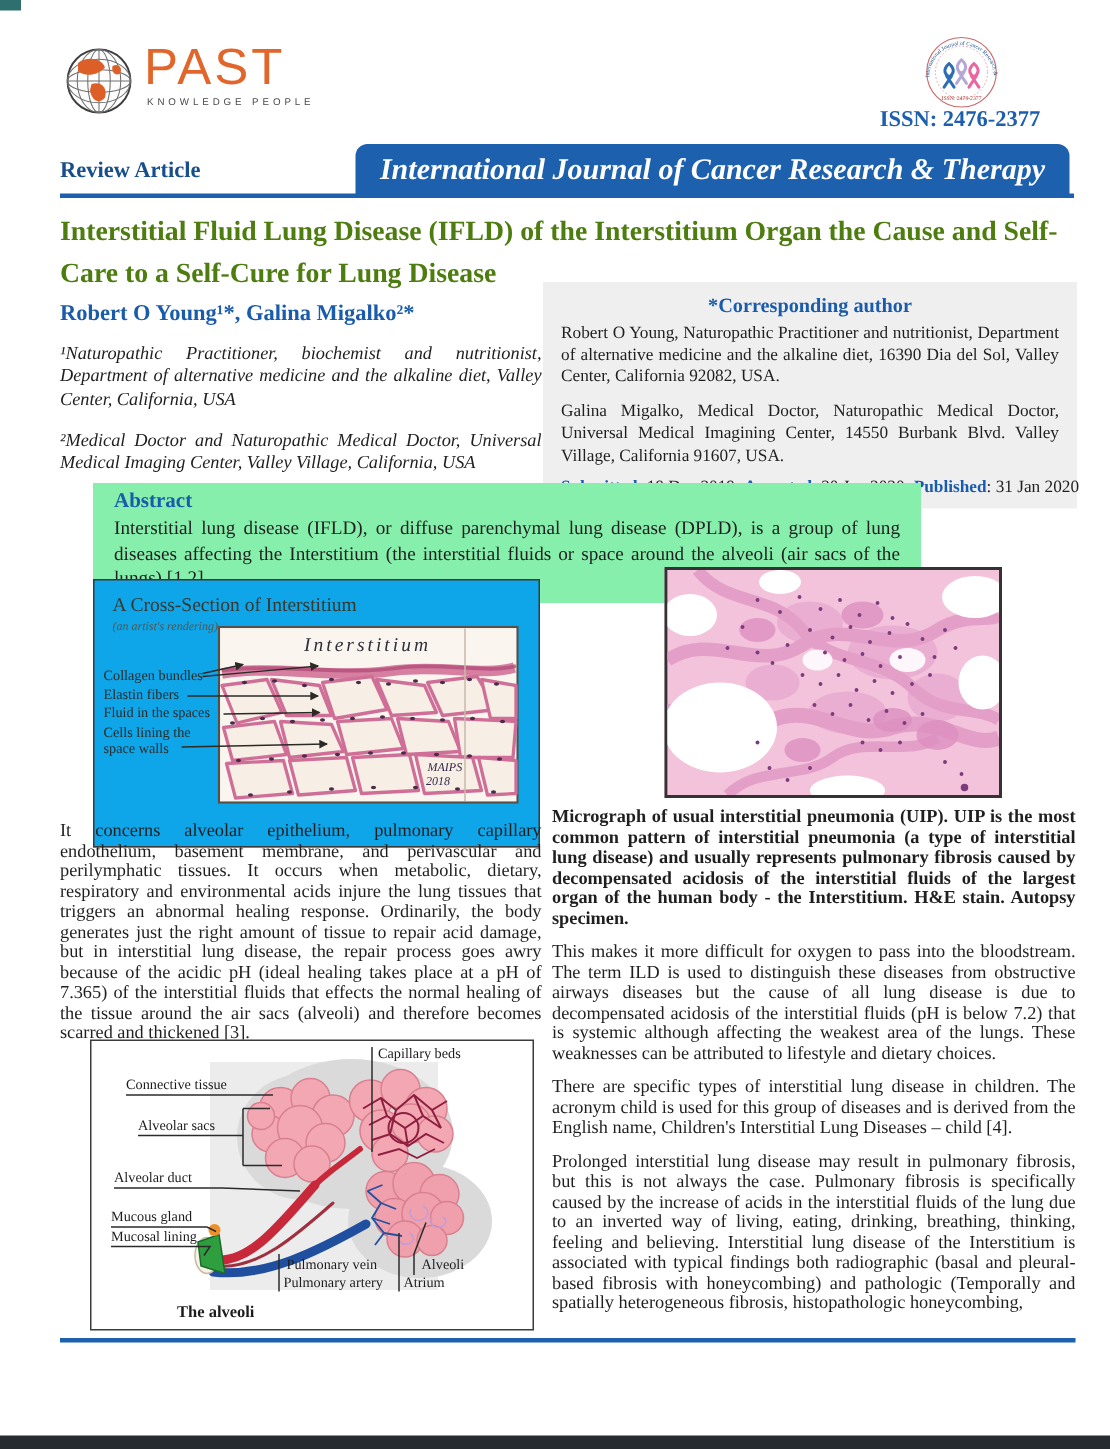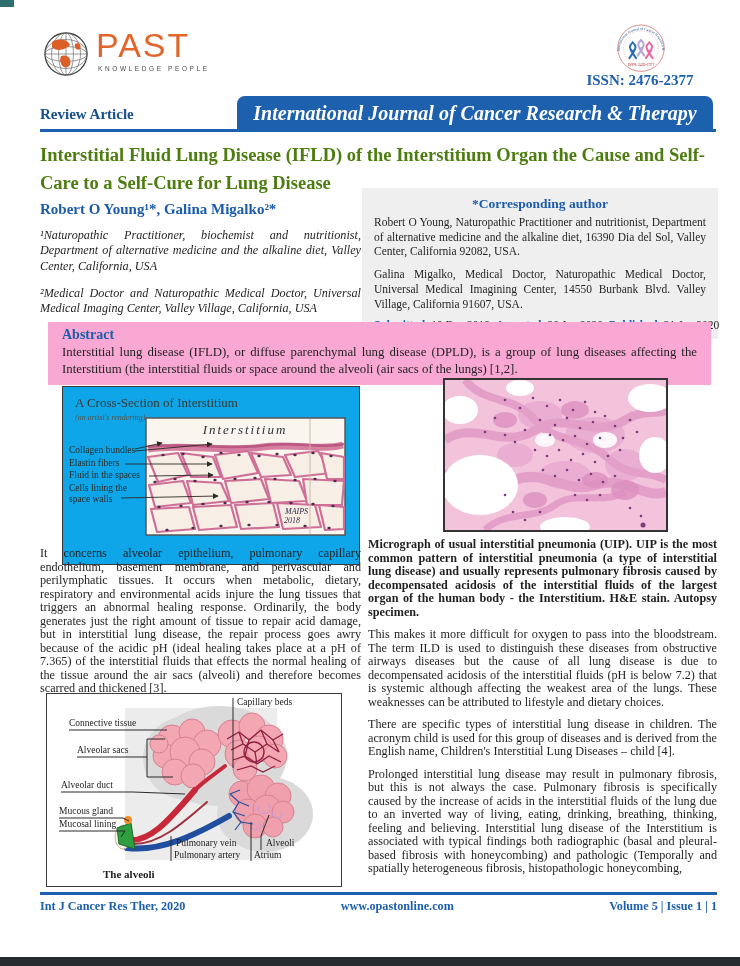--- a/index.html
+++ b/index.html
@@ -26,28 +26,28 @@
   .authors{left:40px;top:201px;font-size:15px;font-weight:bold;color:#1a5cab;}
   .affil{left:40px;width:321px;font-style:italic;font-size:12.2px;line-height:1.25;text-align:justify;}
   .affil1{top:228px;}
   .affil2{top:286px;}
   .corr-box{left:362px;top:188px;width:356px;background:#f0efef;padding:8px 12px;box-sizing:border-box;}
   .corr-head{font-size:13.5px;font-weight:bold;color:#1a5cab;margin:0 0 3px 0;text-align:center;}
   .corr-box p{margin:0 0 8px 0;font-size:11.5px;line-height:1.28;text-align:justify;}
   .dates{font-size:11.5px;white-space:nowrap;margin-top:2px;}
   .dlabel{color:#1a5cab;font-weight:bold;}
   
-  .abstract{left:48px;top:322px;width:663px;background:#f9a8d4;padding:5px 14px 8px 14px;box-sizing:border-box;}
+  .abstract{left:62px;top:322px;width:552px;background:#86efac;padding:5px 14px 8px 14px;box-sizing:border-box;}
   .abstract-head{font-size:14px;font-weight:bold;color:#1a5cab;margin:0;}
   .abstract-text{font-size:12.8px;line-height:1.3;margin:1px 0 0 0;text-align:justify;}
   
   .fig-interstitium{left:62px;top:386px;width:298px;height:179px;border:1.5px solid #3a3a3a;
                     background:#0ea5e9;box-sizing:border-box;}
   .fig-micrograph{left:443px;top:378px;width:225px;height:154px;border:2px solid #333;box-sizing:border-box;background:#f2c3da;}
-  .fig-alveoli{left:46px;top:693px;width:296px;height:194px;border:1.5px solid #3a3a3a;background:#fff;box-sizing:border-box;}
+  .fig-alveoli{left:60px;top:693px;width:296px;height:194px;border:1.5px solid #3a3a3a;background:#fff;box-sizing:border-box;text-align:center;}
   
   .left-body{left:40px;top:547px;width:321px;font-size:12.2px;line-height:13.5px;text-align:justify;}
   .right-col{left:368px;top:538px;width:349px;font-size:12.2px;line-height:13.5px;text-align:justify;}
   .right-col p{margin:0 0 9px 0;}
   .micro-caption{font-weight:bold;}
   
   .footer-line{left:40px;top:892px;width:677px;height:2.5px;background:#1c60ae;}
   .footer{left:40px;top:899px;width:677px;display:flex;justify-content:space-between;
           font-size:12.2px;font-weight:bold;color:#1c5fad;}
   .footer a{color:#1c5fad;text-decoration:none;}
@@ -414,20 +414,15 @@
         <text x="129" y="152">Pulmonary vein</text>
         <text x="127" y="164">Pulmonary artery</text>
         <text x="219" y="152">Alveoli</text>
         <text x="207" y="164">Atrium</text>
         <text x="56" y="184" font-weight="bold" font-size="11">The alveoli</text>
       </g>
     </svg>
   </div>
 
   <div class="abs footer-line"></div>
-  <div class="abs footer">
-    <span>Int J Cancer Res Ther, 2020</span>
-    <a href="#">www.opastonline.com</a>
-    <span>Volume 5 | Issue 1 | 1</span>
-  </div>
   <div class="abs bottom-bar"></div>
 
 </div>
 
 </body></html>

